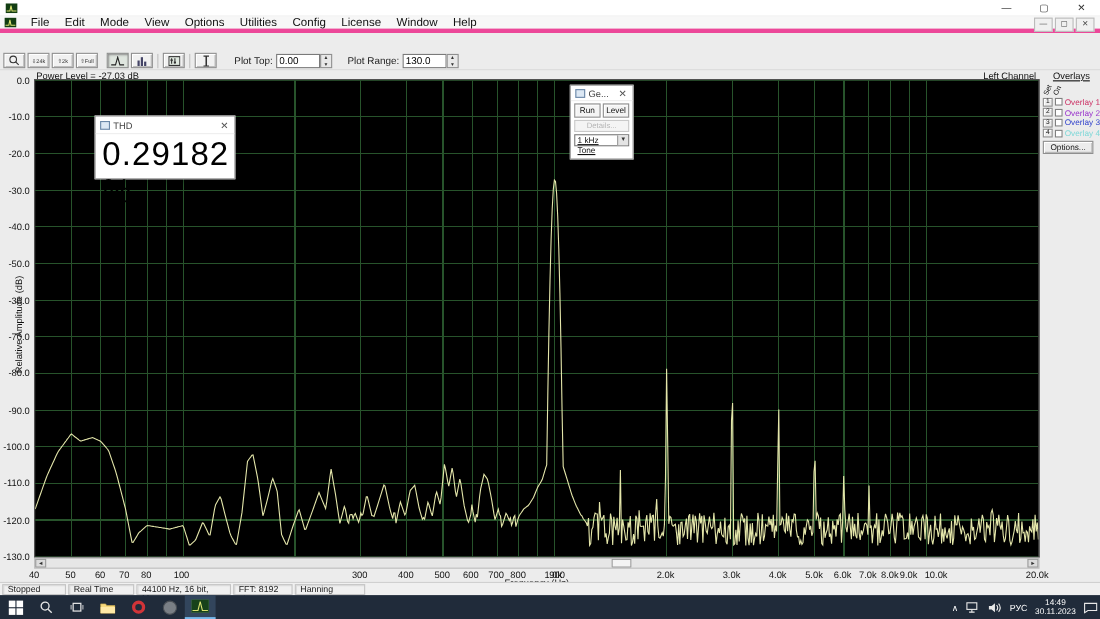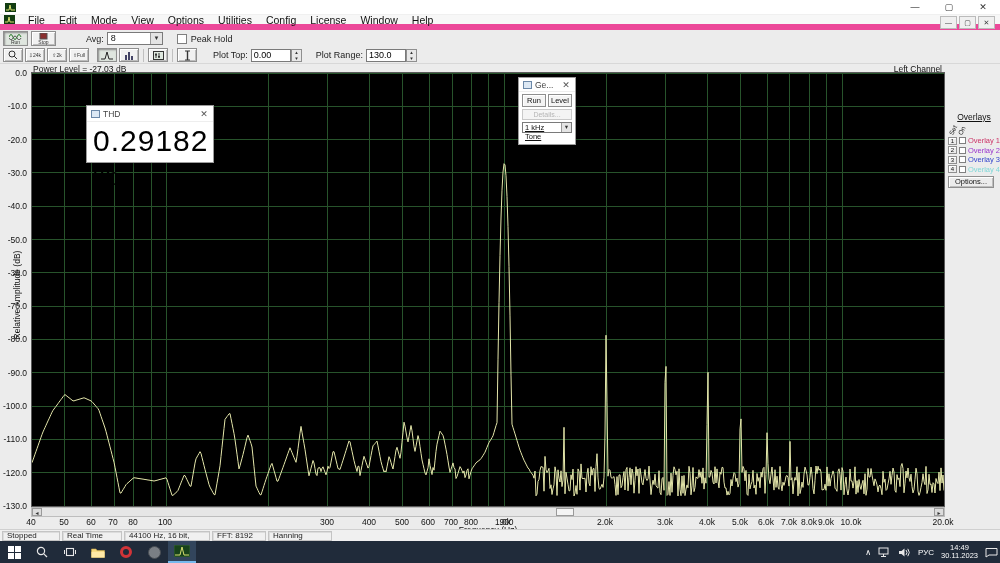--- a/index.html
+++ b/index.html
@@ -7,21 +7,21 @@
   .screen { position:relative; width:1000px; height:563px; background:#ececec; overflow:hidden; font-family:"Liberation Sans",sans-serif; }
 
   
   .titlebar { position:absolute; left:0; top:0; width:1000px; height:15px; background:#ffffff; display:flex; align-items:center; border-bottom:1px solid #f0f0f0;}
   .titlebar .ticon { width:11px; height:9px; margin:0 4px 0 5px; }
   .titlebar .ttext { font-size:10.5px; color:#111; }
   .win-controls { position:absolute; right:0; top:0; height:15px; display:flex; }
   .win-btn { width:34px; height:15px; text-align:center; font-size:9px; color:#333; line-height:15px; }
 
   
-  .menubar { position:absolute; left:0; top:15px; width:1000px; height:15px; background:#f7f7f7; display:flex; align-items:center; border-bottom:6px solid #ec4899; }
+  .menubar { position:absolute; left:0; top:15px; width:1000px; height:15px; background:#f7f7f7; display:flex; align-items:center; border-bottom:4px solid #ec4899; }
   .menubar .ticon { width:11px; height:9px; margin:0 6px 0 4px; }
   .menu-item { font-size:10.5px; color:#111; padding:0 7px; }
   .mdi-controls { position:absolute; right:4px; top:0; height:15px; display:flex; }
   .mdi-btn { width:17px; height:13px; margin:1px; border:1px solid #bbb; background:#f0f0f0; font-size:7px; color:#444; text-align:center; line-height:11px; }
 
   
   .toolbar1 { position:absolute; left:0; top:30px; width:1000px; height:17px; background:#ececec; display:flex; align-items:center; }
   .toolbar2 { position:absolute; left:0; top:47px; width:1000px; height:17px; background:#ececec; display:flex; align-items:center; border-bottom:1px solid #d8d8d8; }
   .btn3d { background:#f1f1f1; border:1px solid #8f8f8f; box-shadow:inset 1px 1px 0 #ffffff, inset -1px -1px 0 #bdbdbd; display:flex; align-items:center; justify-content:center; flex-direction:column; }
   .btn3d.pressed { background:#dfe6df; box-shadow:inset 1px 1px 2px #8a8a8a; }
@@ -49,21 +49,21 @@
   .y-tick { position:absolute; right:2px; font-size:8.5px; color:#111; }
   .y-axis-title { position:absolute; left:-38px; top:226px; font-size:8.5px; color:#111; transform:rotate(-90deg); transform-origin:center; width:110px; text-align:center;}
   .hscroll { position:absolute; left:31px; top:443px; width:914px; height:10px; background:#e6e6e6; border:1px solid #bdbdbd; }
   .hs-arrow { position:absolute; top:0; width:10px; height:8px; background:#dcdcdc; border:1px solid #9a9a9a; font-size:5px; text-align:center; line-height:8px; color:#333; }
   .hs-thumb { position:absolute; top:0; width:18px; height:8px; background:#f4f4f4; border:1px solid #9a9a9a; }
   .x-ticks { position:absolute; left:31px; top:453px; width:914px; height:9px; }
   .x-tick { position:absolute; top:0; font-size:8.5px; color:#111; transform:translateX(-50%); white-space:nowrap; }
   .x-axis-title { position:absolute; left:31px; top:461px; width:914px; text-align:center; font-size:8.5px; color:#111; }
 
   
-  .ov-panel { position:absolute; left:948px; top:0px; width:52px; height:160px;margin-top:48px; }
+  .ov-panel { position:absolute; left:948px; top:0px; width:52px; height:160px; }
   .ov-title { font-size:8.5px; color:#111; text-decoration:underline; text-align:center; margin-bottom:1px;}
   .ov-cols { position:relative; height:13px; }
   .ov-col { position:absolute; font-size:6.5px; color:#111; transform:rotate(-65deg); transform-origin:left bottom; bottom:0; }
   .ov-row { display:flex; align-items:center; height:9.5px; }
   .ov-num { width:9px; height:8px; background:#ececec; border:1px solid #8f8f8f; font-size:6px; line-height:6px; text-align:center; color:#111; box-shadow:inset 1px 1px 0 #fff;}
   .ov-check { width:7px; height:7px; background:#fff; border:1px solid #808080; margin:0 2px; }
   .ov-label { font-size:7.5px; white-space:nowrap; }
   .ov-options { margin-top:2px; width:46px; height:12px; background:#ececec; border:1px solid #8f8f8f; box-shadow:inset 1px 1px 0 #fff, inset -1px -1px 0 #bdbdbd; font-size:7.5px; text-align:center; line-height:10px; color:#111; }
 
   
@@ -129,42 +129,20 @@
         <span class="menu-item">Window</span>
         <span class="menu-item">Help</span>
       </div>
     <div class="mdi-controls">
       <span class="mdi-btn">—</span>
       <span class="mdi-btn">▢</span>
       <span class="mdi-btn">✕</span>
     </div>
   </div>
 
-  <div class="toolbar1">
-    <div class="btn3d tb-btn-lg pressed">
-      <svg width="14" height="7" viewBox="0 0 14 7">
-          <path d="M0,4 q2,-5 4,0 t4,0 t4,0" stroke="#2a7a2a" fill="none" stroke-width="1"></path>
-          <path d="M0,5 q2,4 4,0 t4,0 t4,0" stroke="#555" fill="none" stroke-width="1"></path>
-        </svg>
-      <span class="tb-lbl5">Run</span>
-    </div>
-    <div class="btn3d tb-btn-lg">
-      <svg width="9" height="7" viewBox="0 0 9 7">
-          <rect x="1" y="0" width="7" height="6" fill="#8a3030" stroke="#555"></rect>
-        </svg>
-      <span class="tb-lbl5">Stop</span>
-    </div>
-    <span class="tb-lbl" style="margin-left:30px;">Avg:</span>
-    <div class="combo" style="width:56px;">
-      <span class="cval">8</span>
-      <span class="carrow" style="margin-left:auto;">▼</span>
-    </div>
-    <span class="checkbox"></span>
-    <span class="tb-lbl" style="margin-left:0;">Peak Hold</span>
-  </div>
 
   <div class="toolbar2">
     <div class="btn3d tb-btn" style="margin-left:3px;">
       <svg width="10" height="10" viewBox="0 0 10 10">
           <circle cx="4" cy="4" r="3" stroke="#333" fill="none"></circle>
           <line x1="6.2" y1="6.2" x2="9" y2="9" stroke="#333"></line>
         </svg>
     </div>
     <div class="btn3d tb-btn">
         <span style="font-size:5px;color:#333;">⇩24k</span>

